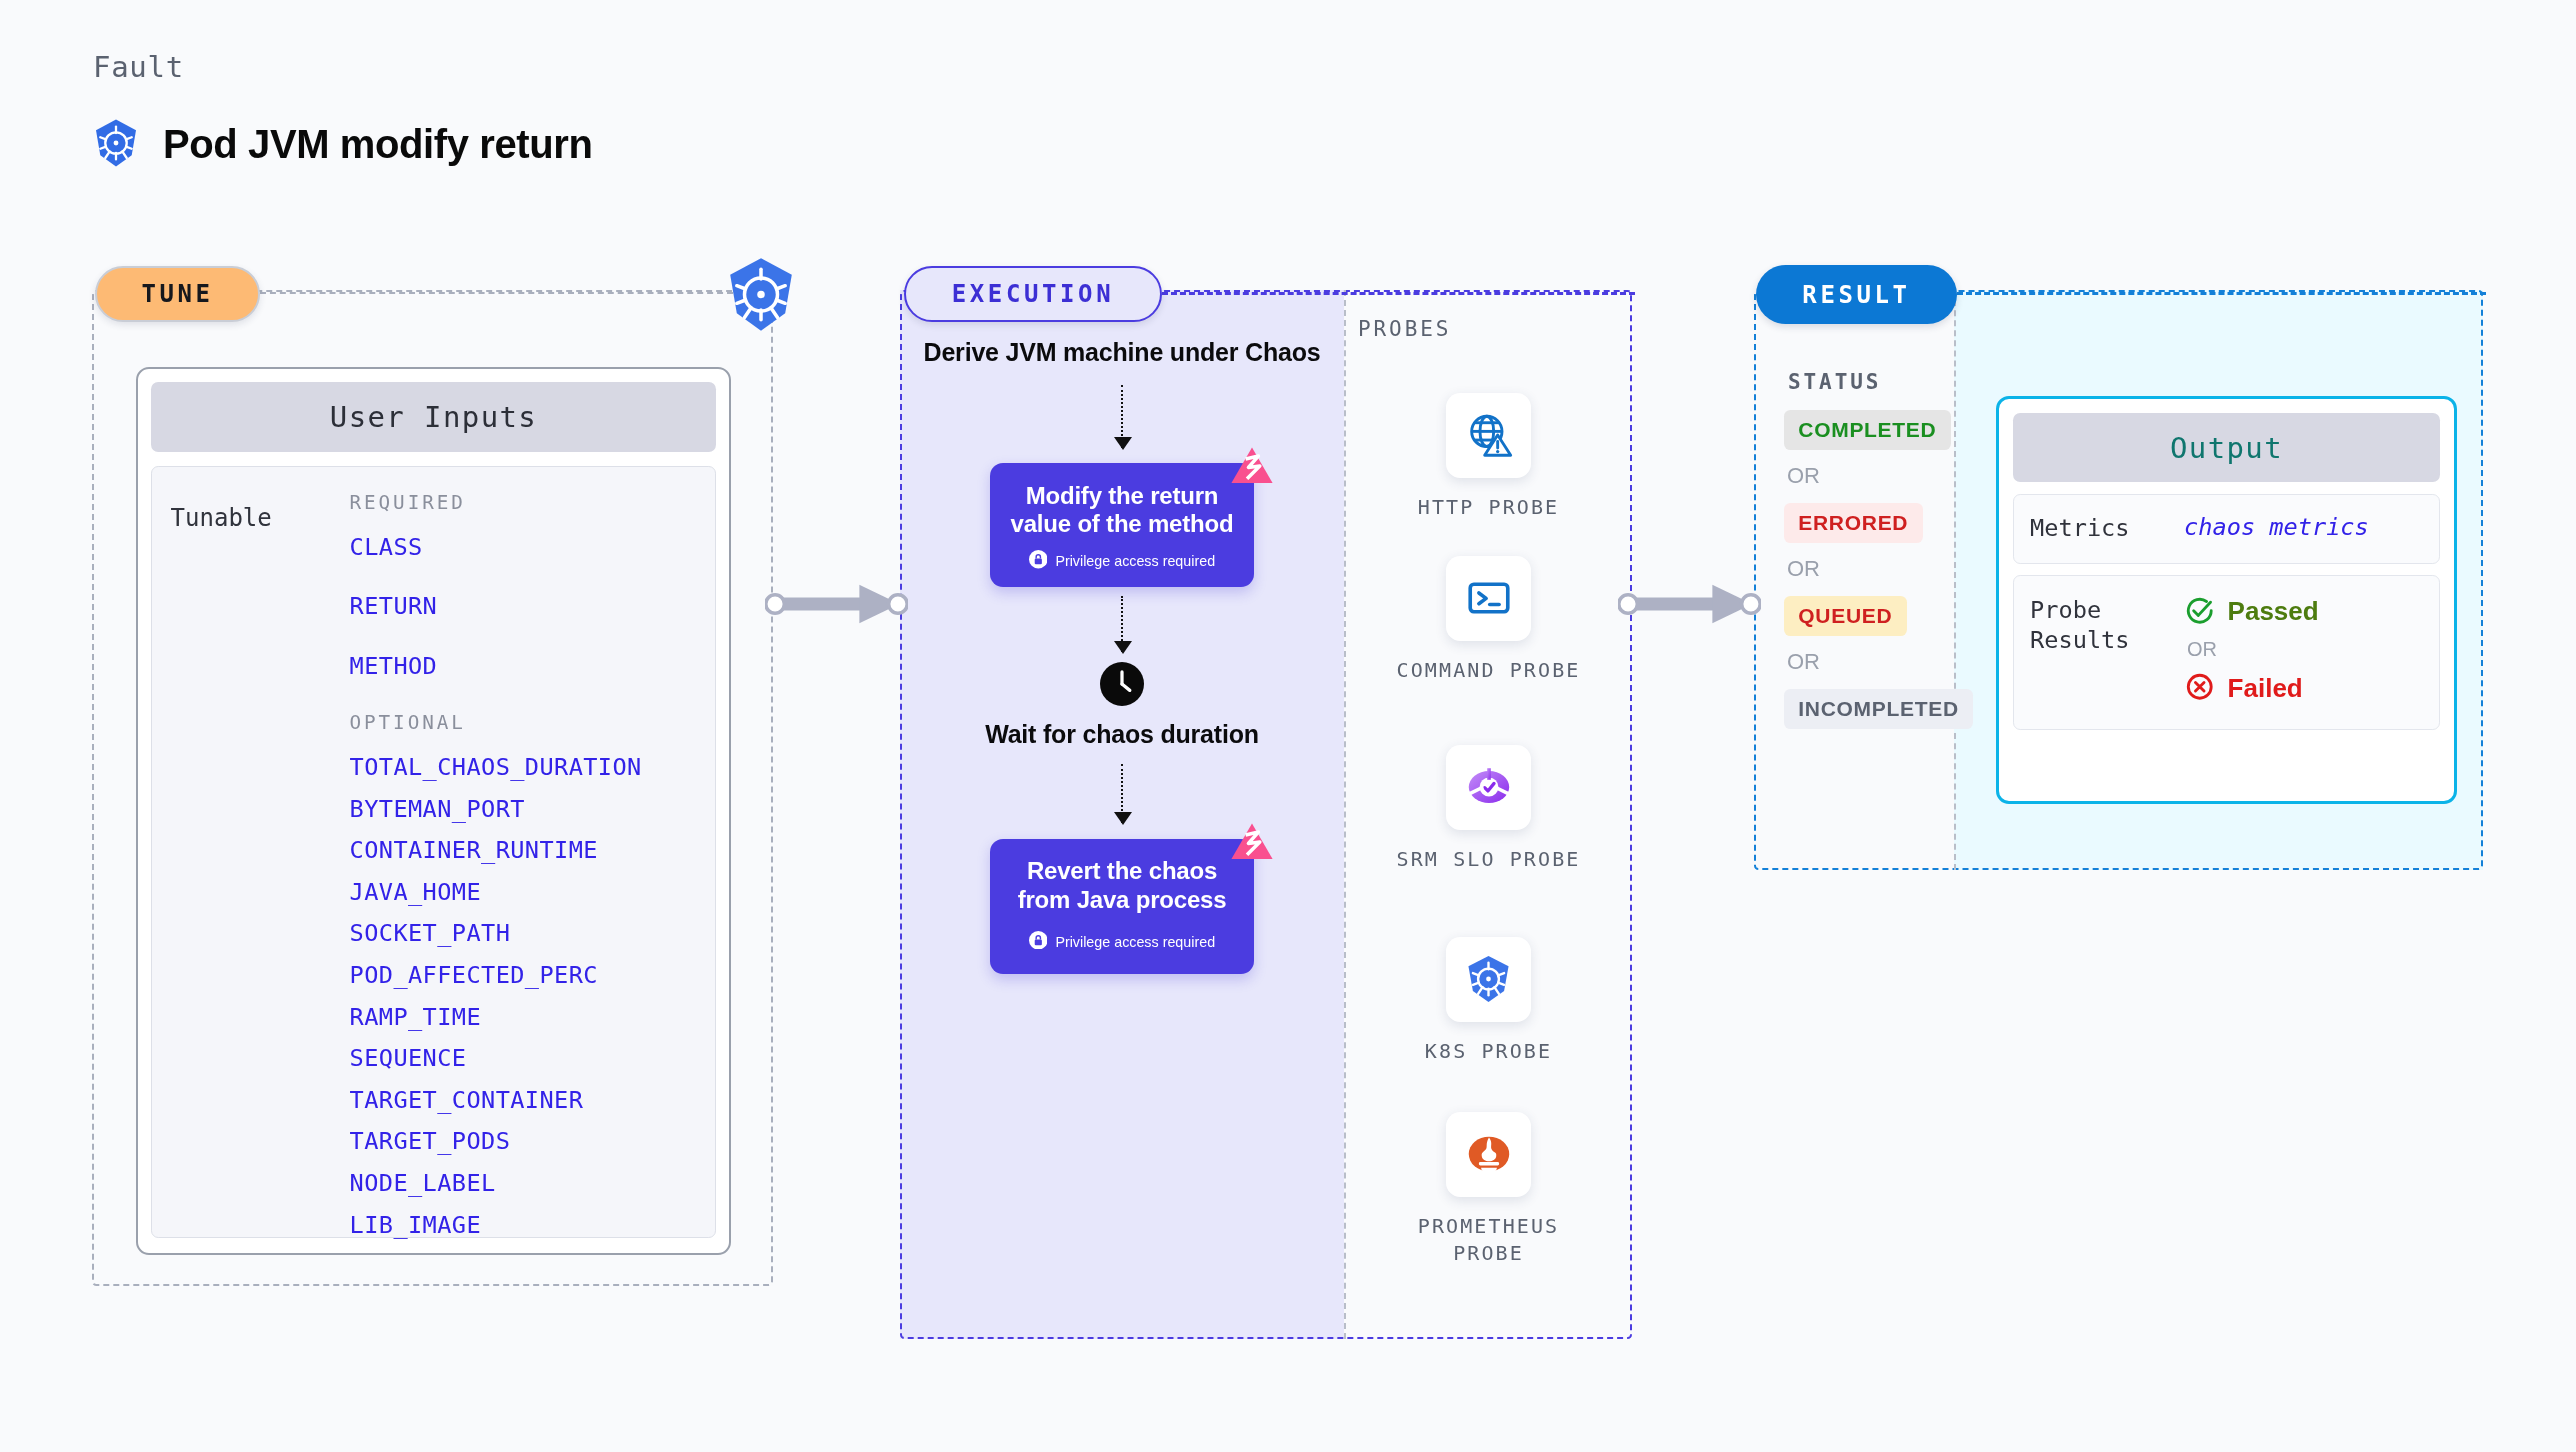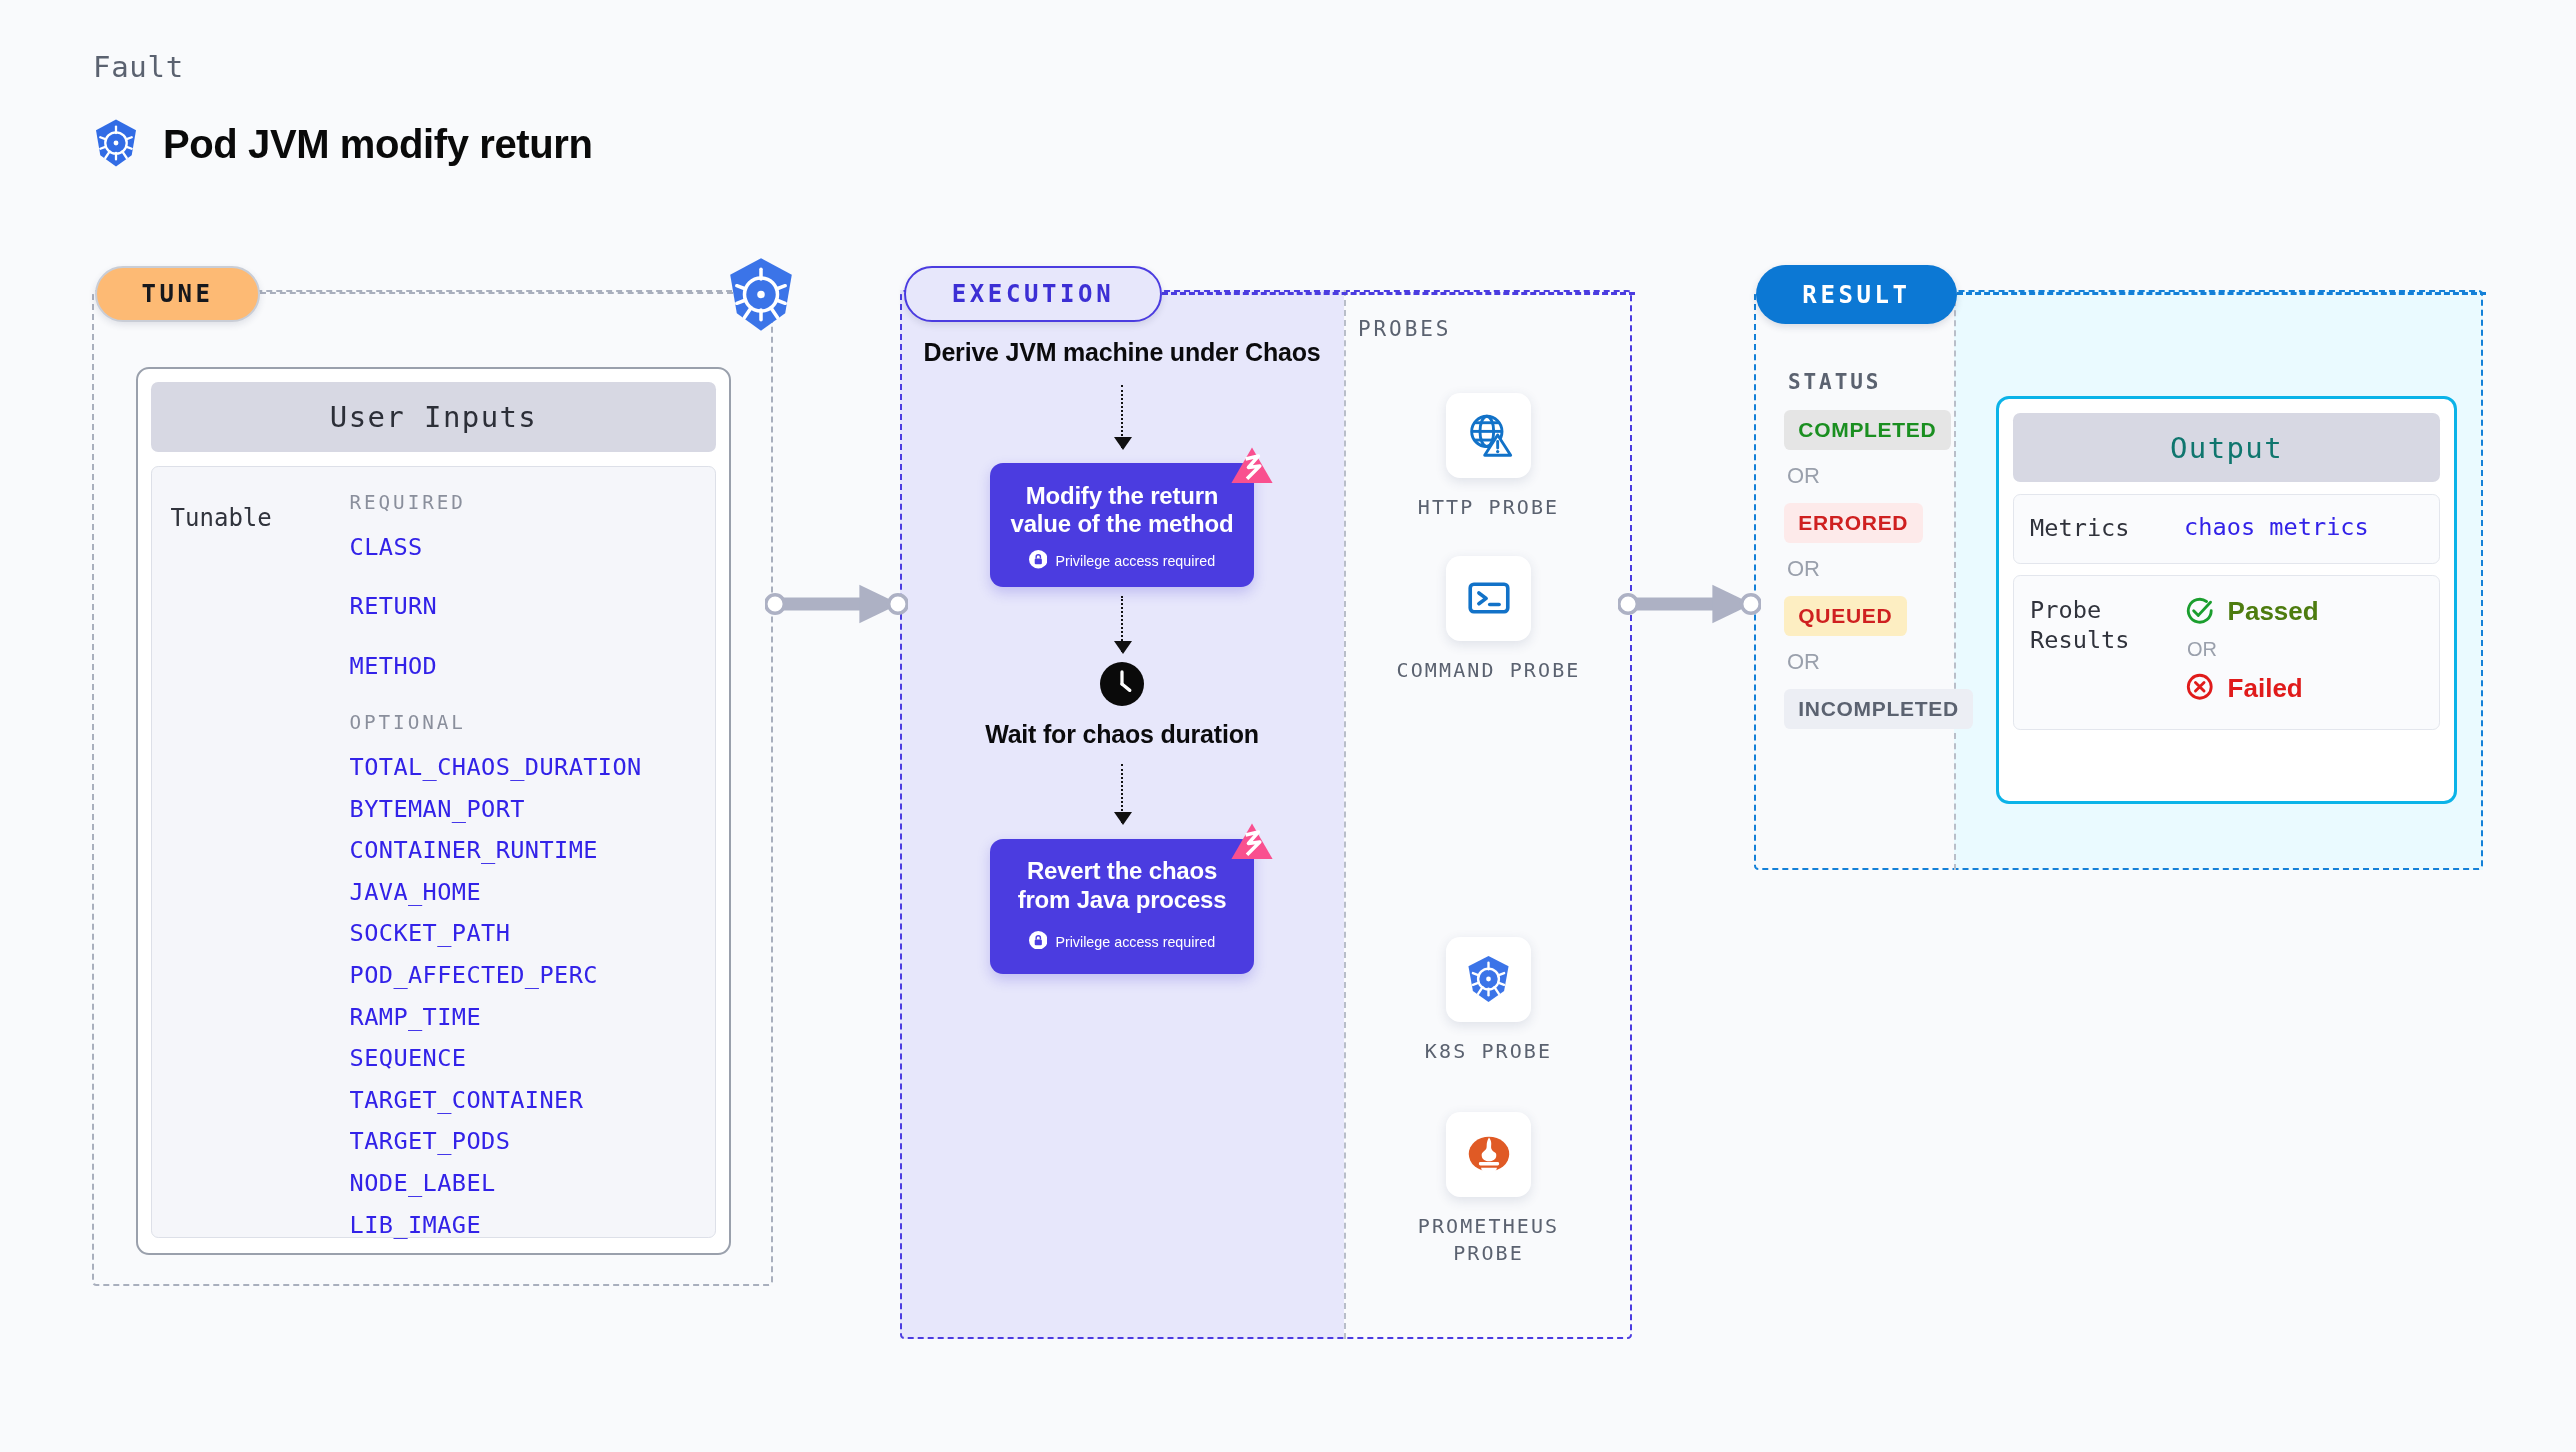--- a/index.html
+++ b/index.html
@@ -203,21 +203,21 @@
     font-family: "DejaVu Sans Mono", monospace; font-size: 29px; color: #0f766e; letter-spacing: 1.4px;
   }
   .output-row {
     margin-top: 11.5px; background: #fafbfd; border: 1.4px solid #e3e6ed; border-radius: 7.2px;
     display: flex; align-items: flex-start; padding: 18.6px 15.8px;
   }
   .out-key {
     font-family: "DejaVu Sans Mono", monospace; font-size: 23.6px; color: #30333c;
     width: 154px; flex: 0 0 154px; line-height: 1.3;
   }
-  .out-val-metrics { font-family: "DejaVu Sans Mono", monospace; font-size: 23.6px; color: #3222e8; }
+  .out-val-metrics { font-family: "DejaVu Sans Mono", monospace; font-size: 23.6px; color: #3222e8; font-style: italic; }
   .pr-line { display: flex; align-items: center; gap: 12px; }
   .pr-passed { font-size: 26px; font-weight: bold; color: #4d7c0f; }
   .pr-failed { font-size: 26px; font-weight: bold; color: #e01b1b; }
   .pr-or { font-size: 20px; color: #9aa0ac; margin: 10px 0 10px 2.9px; }
 </style>
 </head>
 <body>
 
 <div id="root">
 
@@ -412,20 +412,40 @@
         <svg width="52" height="52" viewBox="0 0 72 72">
           <rect x="10" y="17" width="52" height="38" rx="5" stroke="#1272c8" stroke-width="5" fill="none"></rect>
           <path d="M22 29 L32 36.5 L22 44" stroke="#1272c8" stroke-width="5" fill="none" stroke-linecap="round" stroke-linejoin="round"></path>
           <line x1="37" y1="45" x2="50" y2="45" stroke="#1272c8" stroke-width="5" stroke-linecap="round"></line>
         </svg>
       </span>
     </div>
     <div class="probe-label">COMMAND PROBE</div>
   </div>
 
+  <div class="probe-item" style="left:1381px; top:745px;">
+    <div class="probe-tile">
+      <span>
+        <svg width="52" height="52" viewBox="0 0 72 72">
+          <defs>
+            <linearGradient id="srmg" x1="0" y1="0" x2="1" y2="1">
+              <stop offset="0%" stop-color="#c38cf8"></stop>
+              <stop offset="100%" stop-color="#8a2bec"></stop>
+            </linearGradient>
+          </defs>
+          <ellipse cx="36" cy="36" rx="28" ry="22" fill="url(#srmg)"></ellipse>
+          <circle cx="36" cy="36" r="13" fill="#ffffff"></circle>
+          <path d="M30 37 L34.5 41.5 L43 31" stroke="#8a2bec" stroke-width="4.5" fill="none" stroke-linecap="round" stroke-linejoin="round"></path>
+          <rect x="33.5" y="10" width="5" height="16" fill="url(#srmg)"></rect>
+          <path d="M8 46 L28 36 M64 46 L44 36" stroke="#ffffff" stroke-width="5"></path>
+        </svg>
+      </span>
+    </div>
+    <div class="probe-label">SRM SLO PROBE</div>
+  </div>
 
   <div class="probe-item" style="left:1381px; top:937px;">
     <div class="probe-tile">
       <span>
         <svg width="49" height="52" viewBox="0 0 64 70">
           <polygon points="32,4 59,18 53,51 32,66 11,51 5,18" fill="#3b74e8"></polygon>
           <g stroke="#fff" stroke-width="3.2" fill="none" stroke-linecap="round">
             <circle cx="32" cy="35" r="14"></circle>
             <circle cx="32" cy="35" r="3.2" fill="#fff" stroke="none"></circle>
             <line x1="32" y1="13" x2="32" y2="22"></line>

